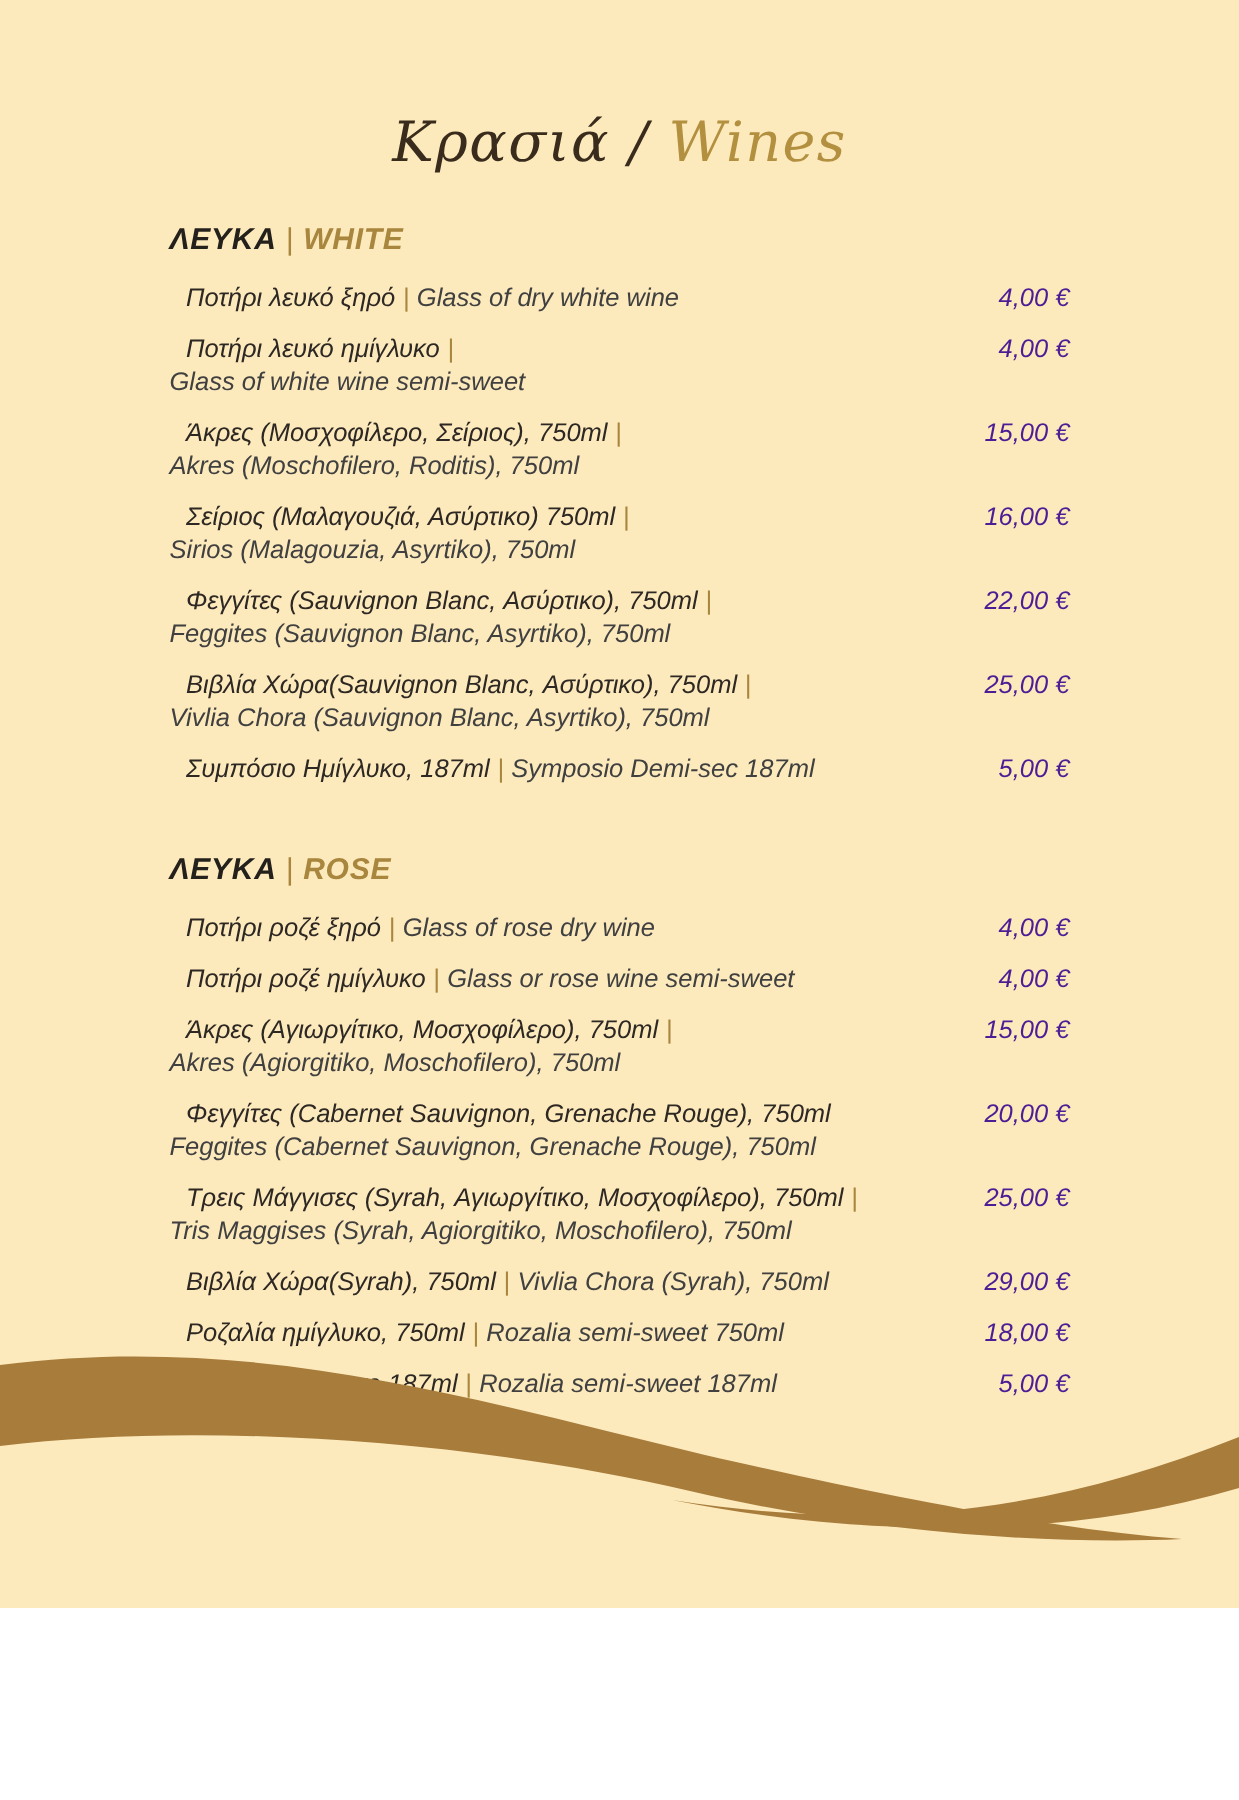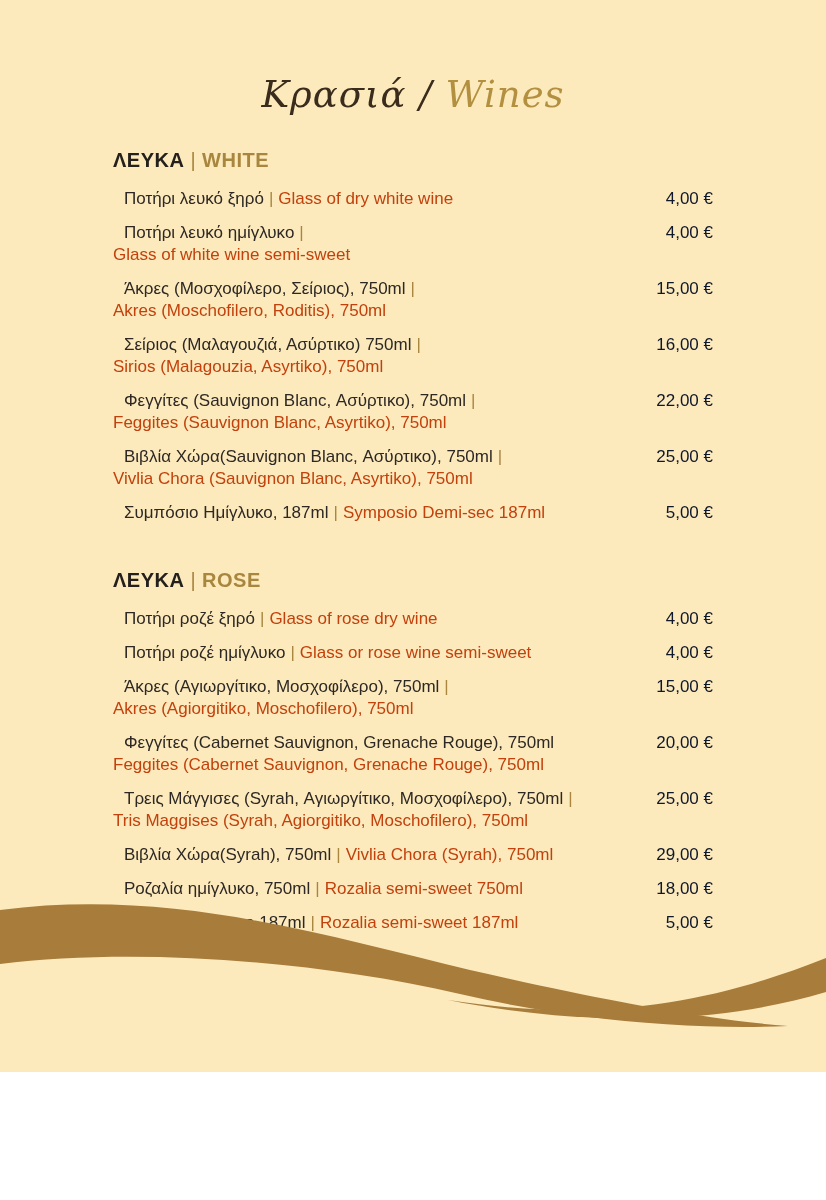--- a/index.html
+++ b/index.html
@@ -22,21 +22,21 @@
     text-align: center;
     font-family: "DejaVu Serif", serif;
     font-style: italic;
     font-size: 37px;
     line-height: 46px;
     margin-bottom: 30px;
     letter-spacing: 1px;
   }
   .title-gr, .title-sep { color: #3a2c1c; }
   .title-en { color: #b3903f; }
-  .section { margin-bottom: 0; }
+  .section { margin-bottom: 0; font-style: italic; }
   .section + .section { margin-top: 44px; }
   .section-heading {
     font-size: 20px;
     font-weight: bold;
     line-height: 24px;
     letter-spacing: 0.5px;
     margin-bottom: 16px;
   }
   .sh-gr { color: #24201b; }
   .sh-sep, .sh-en { color: #a8863e; }
@@ -45,24 +45,24 @@
     display: flex;
     justify-content: space-between;
     align-items: flex-start;
     margin-bottom: 12px;
     font-size: 17px;
     line-height: 22px;
   }
   .item-text { max-width: 500px; }
   .gr { color: #2d2823; margin-left: 11px; }
   .sep { color: #a8863e; margin: 0 5px; }
-  .en { color: #c2410c; }
+  .en { color: #404040; }
   .two-line .en { display: block; }
   .price {
-    color: #0f172a;
+    color: #4c1d95;
     white-space: nowrap;
     margin-left: 18px;
   }
   .wave {
     position: absolute;
     left: 0;
     bottom: 0;
     width: 826px;
     height: 200px;
     display: block;

